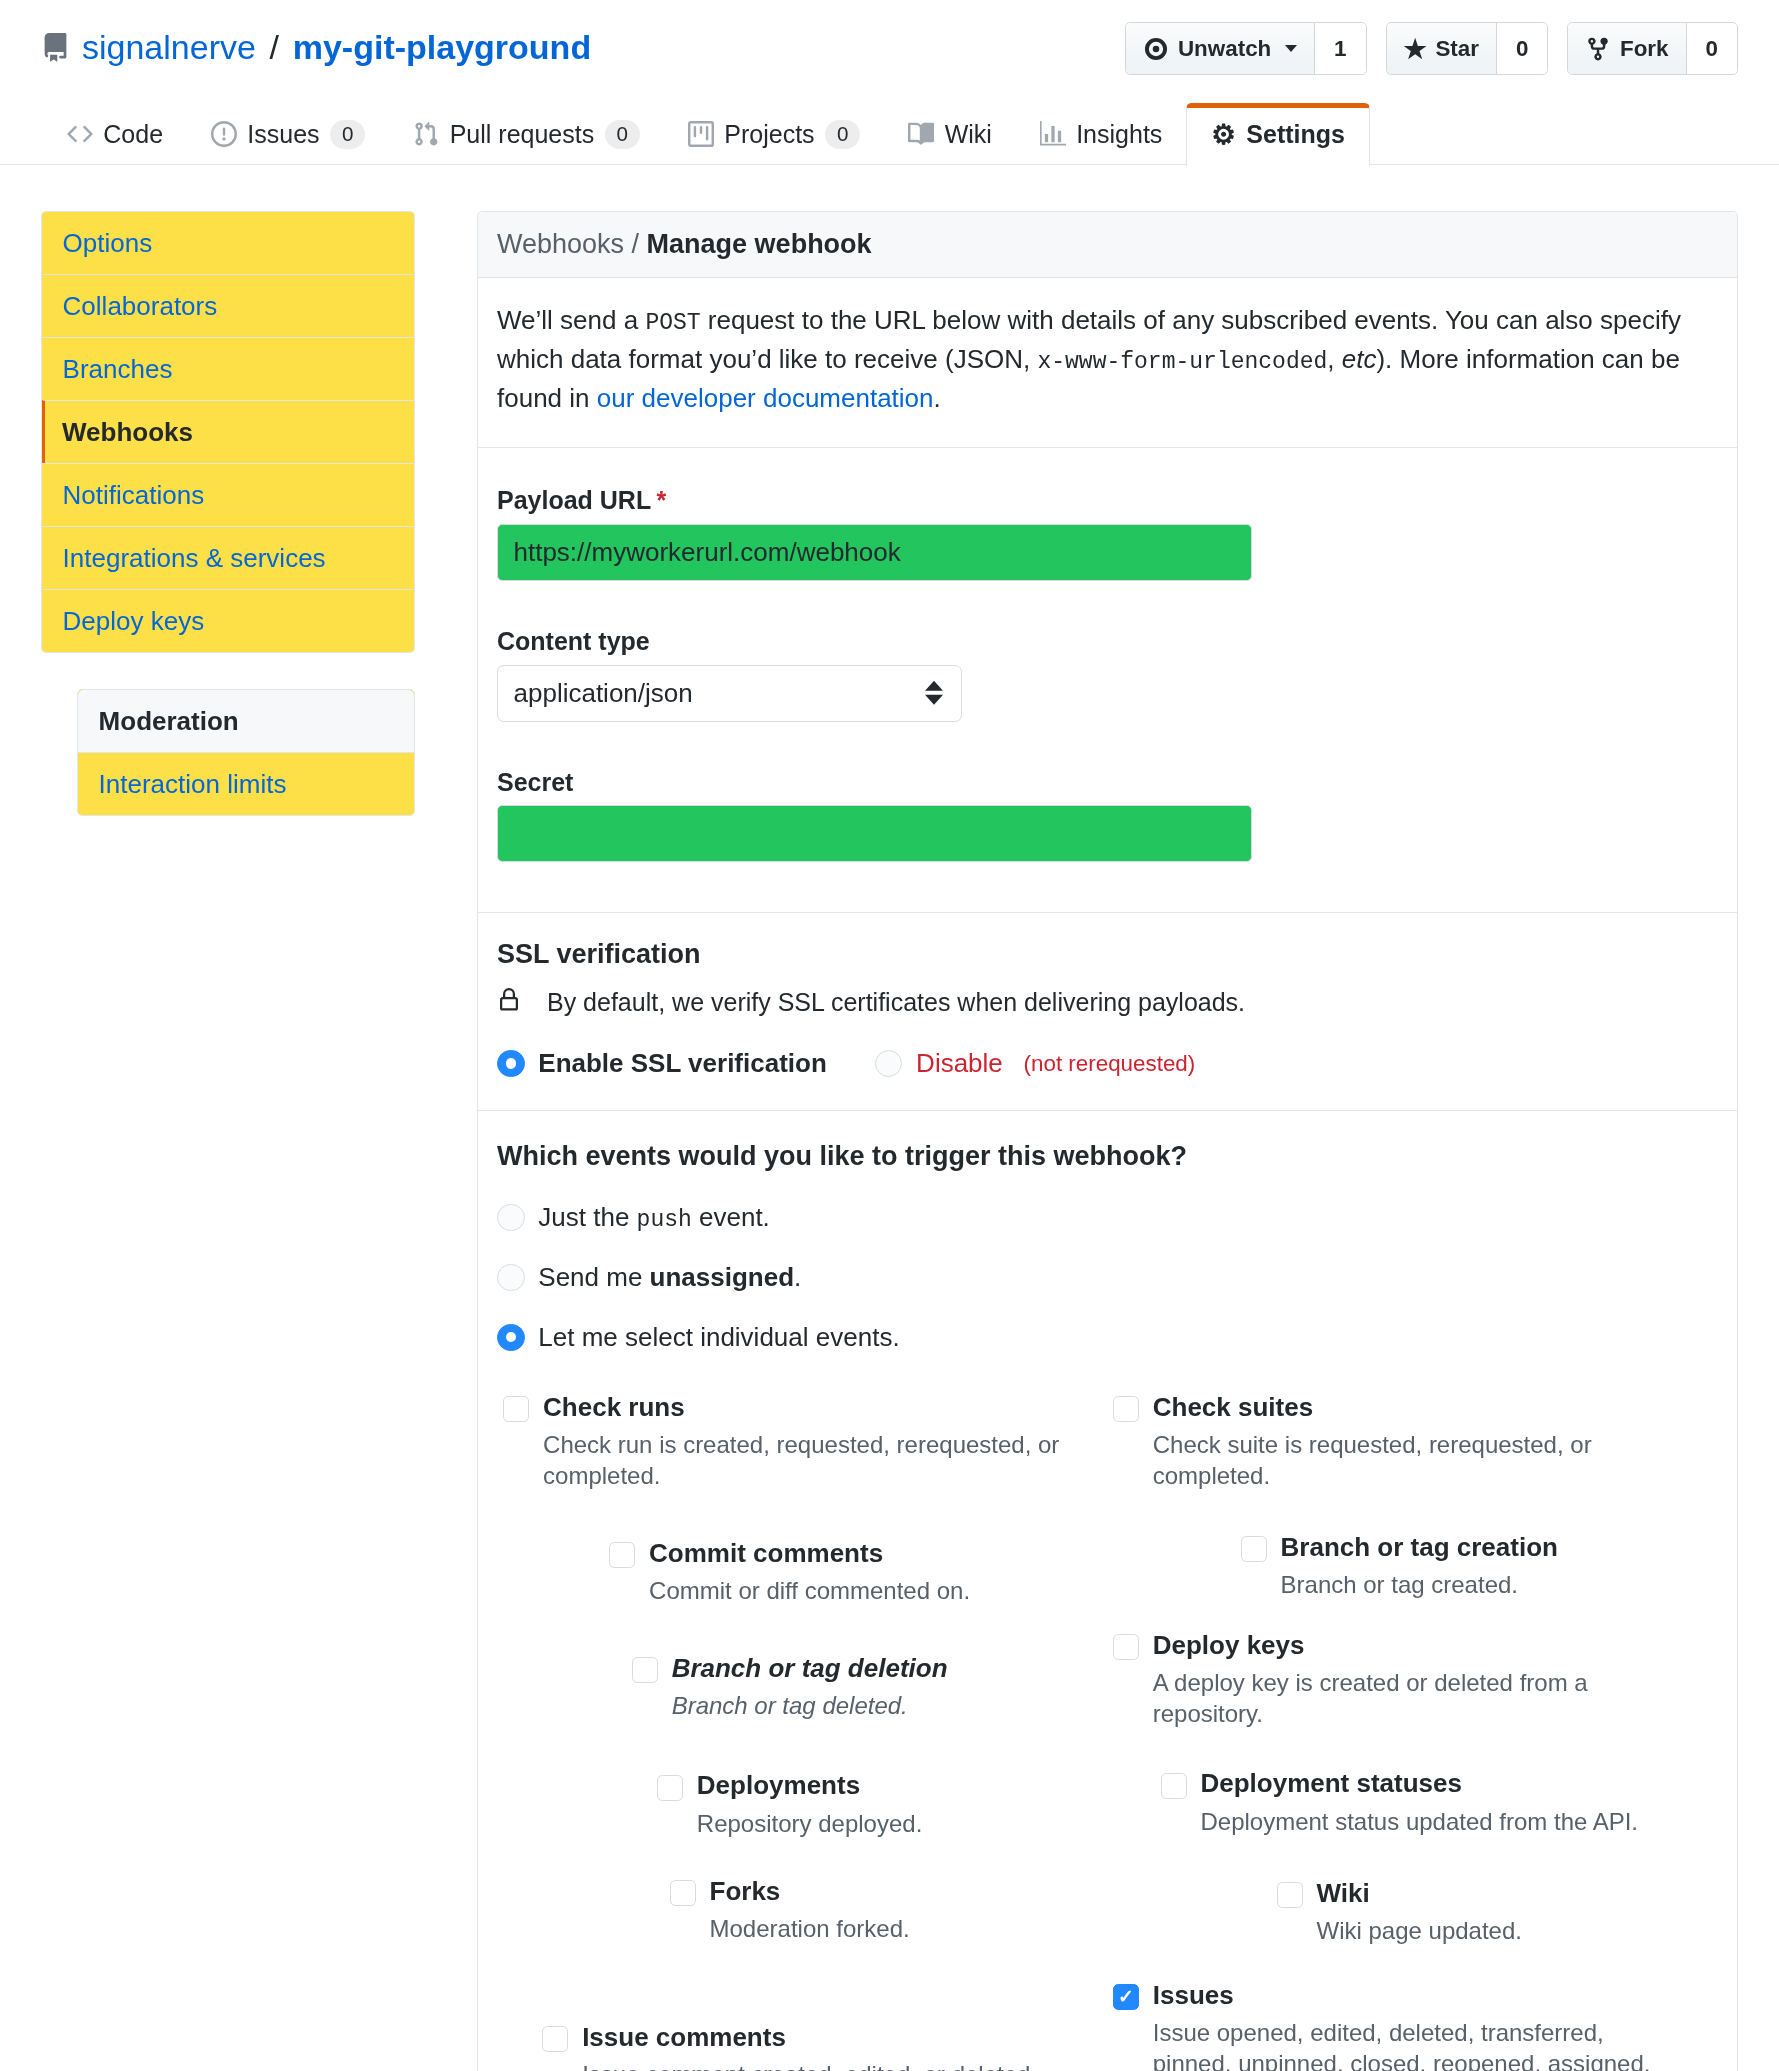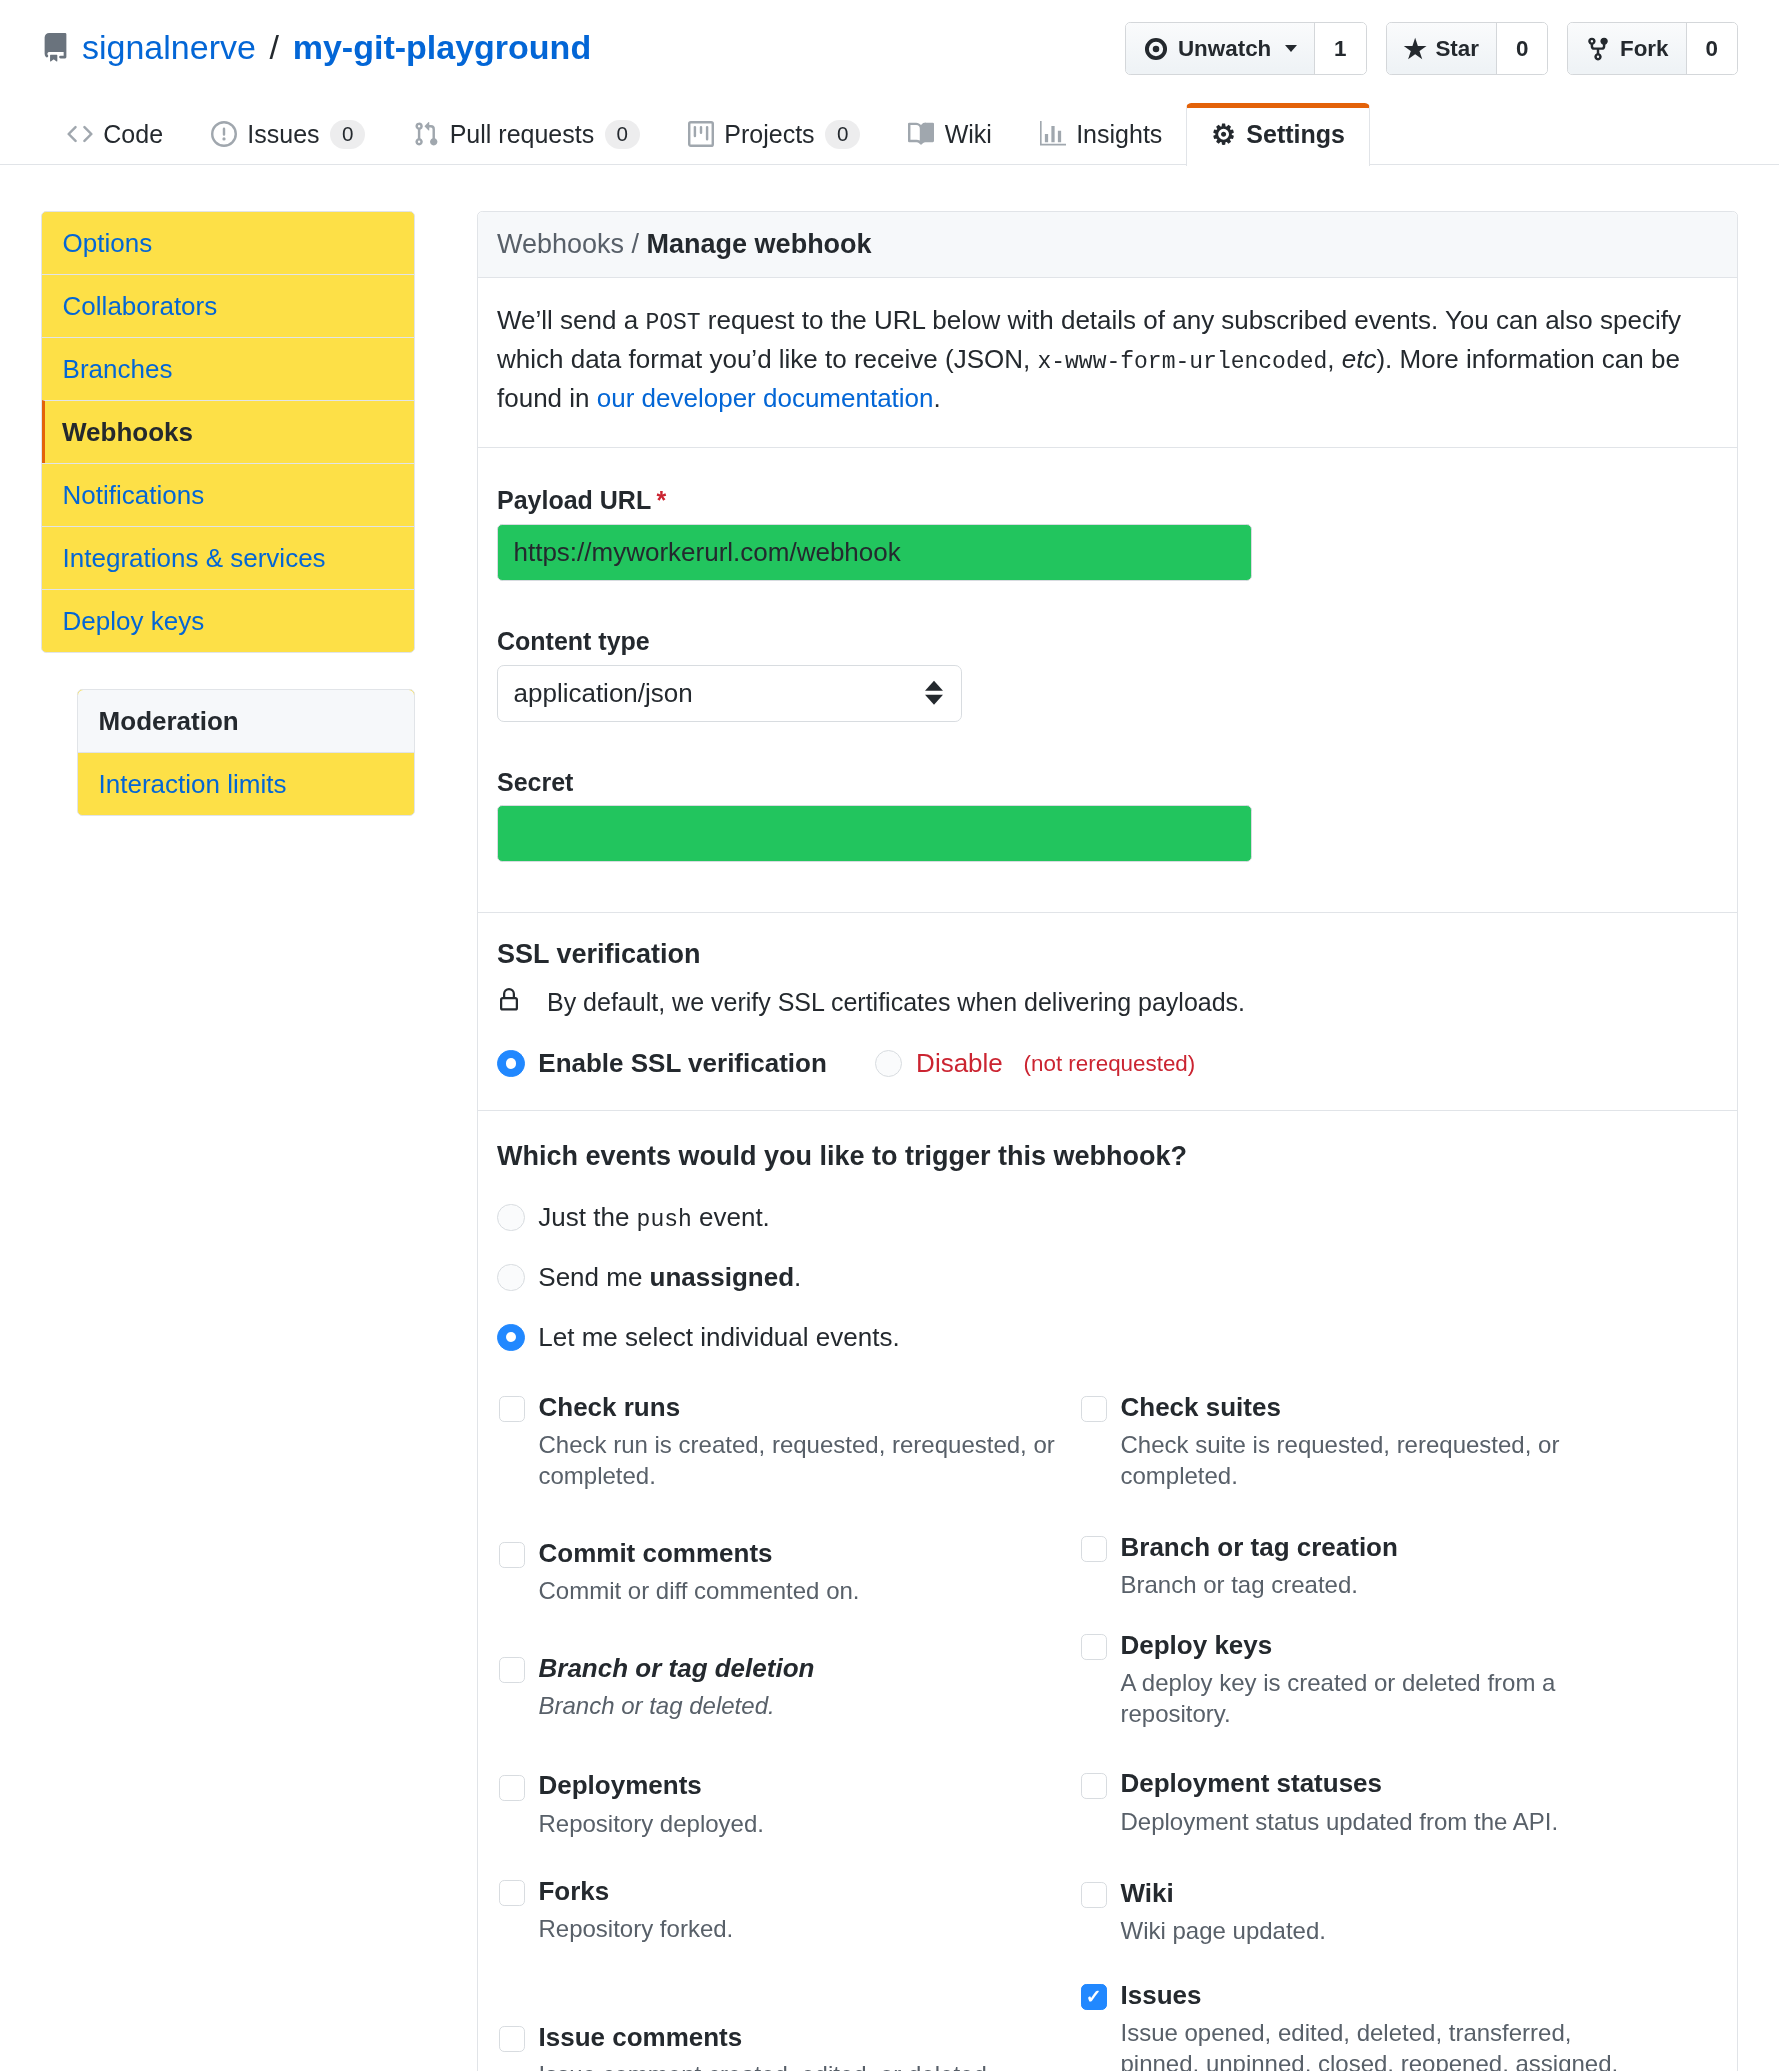--- a/index.html
+++ b/index.html
@@ -81,21 +81,21 @@
   .danger-note { color: #cb2431; font-size: 22.4px; margin-left: 6.9px; }
 
   
   .panel-section.events { padding-top: 27.5px; }
   .event-radio-row { margin-top: 29px; }
   .event-radio-row .radio-option { font-size: 26px; }
   .event-radio-row code { font-family: "Liberation Mono", monospace; font-size: 23px; }
   .events-grid { display: flex; margin-top: 38px; padding-left: 1.7px; }
   .events-col.left { width: 582px; flex: none; }
   .events-col.right { flex: 1; }
-  .event-item { display: flex; gap: 13.8px; align-items: flex-start; }
+  .event-item { display: flex; gap: 13.8px; align-items: flex-start; justify-content: center; }
   .checkbox-control { width: 26px; height: 26px; border: 1.7px solid #d8dce0; border-radius: 5.2px; background: #fff; flex: none; margin-top: 5.2px; position: relative; cursor: pointer; }
   .checkbox-control.checked { background: #2188ff; border-color: #2188ff; }
   .checkbox-control.checked::after { content: "✓"; position: absolute; inset: 0; display: flex; align-items: center; justify-content: center; color: #fff; font-size: 19px; font-weight: 700; }
   .event-name { font-size: 26px; font-weight: 600; line-height: 33px; color: #24292e; }
   .event-desc { font-size: 24px; line-height: 31px; color: #586069; margin-top: 5.2px; max-width: 533px; }
   .events-col.left .event-item:nth-child(1) { margin-bottom: 46px; }
   .events-col.left .event-item:nth-child(2) { margin-bottom: 46px; }
   .events-col.left .event-item:nth-child(3) { margin-bottom: 48px; font-style: italic; }
   .events-col.left .event-item:nth-child(4) { margin-bottom: 36px; }
   .events-col.left .event-item:nth-child(5) { margin-bottom: 77px; }
@@ -340,21 +340,21 @@
               <span class="checkbox-control"></span>
               <div>
                   <div class="event-name">Deployments</div>
                   <div class="event-desc">Repository deployed.</div>
                 </div>
             </div>
             <div class="event-item">
               <span class="checkbox-control"></span>
               <div>
                   <div class="event-name">Forks</div>
-                  <div class="event-desc">Repository forked.</div>
+                  <div class="event-desc">Moderation forked.</div>
                 </div>
             </div>
             <div class="event-item">
               <span class="checkbox-control"></span>
               <div>
                   <div class="event-name">Issue comments</div>
                   <div class="event-desc">Issue comment created, edited, or deleted.</div>
                 </div>
             </div>
           </div>

